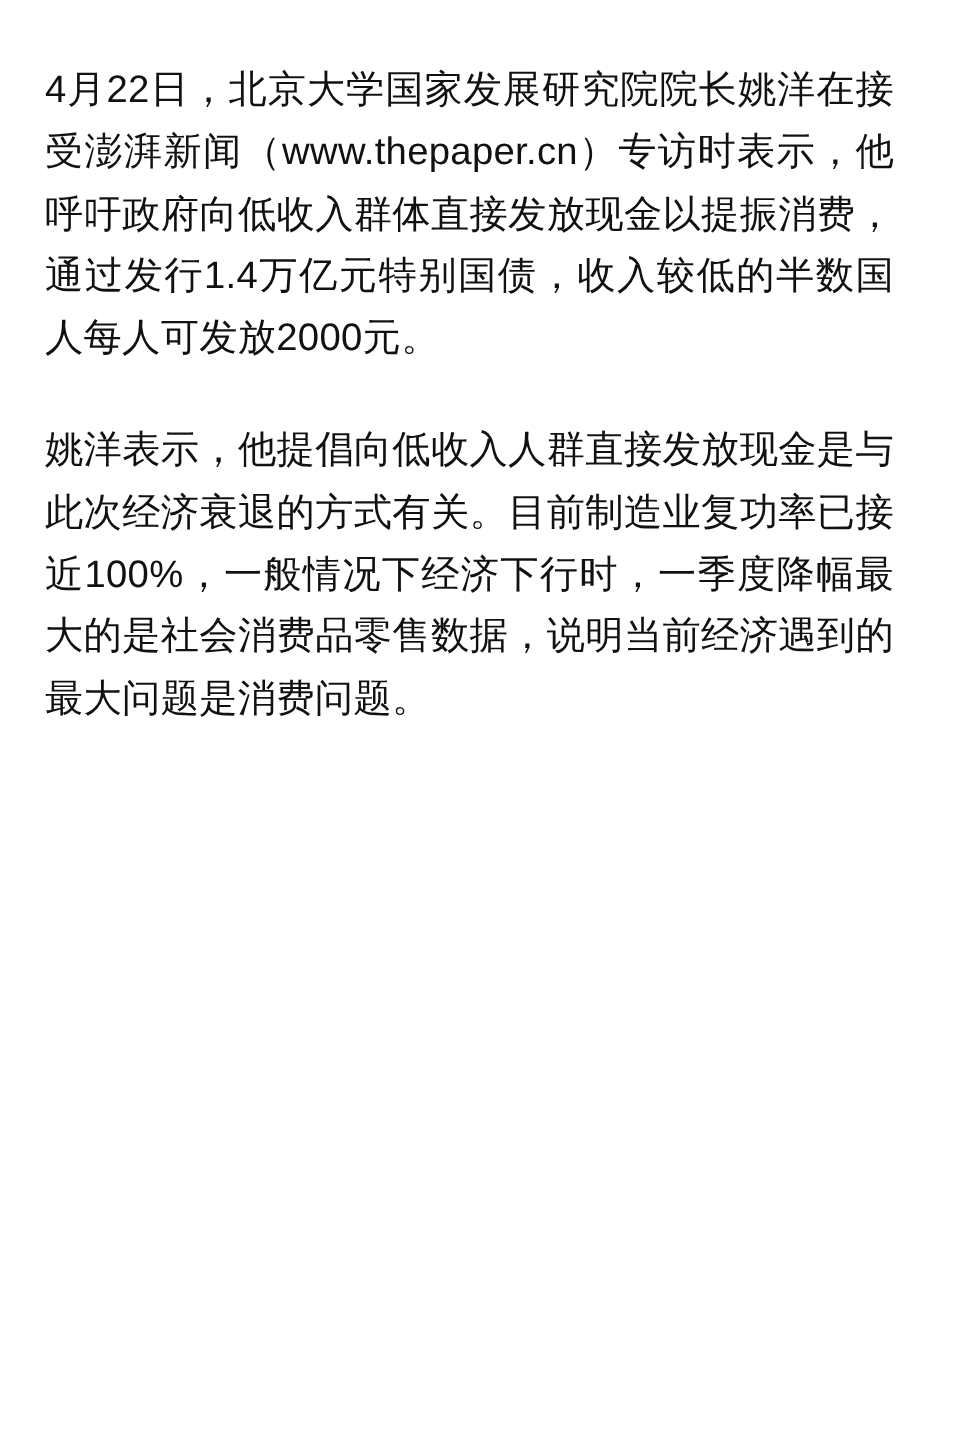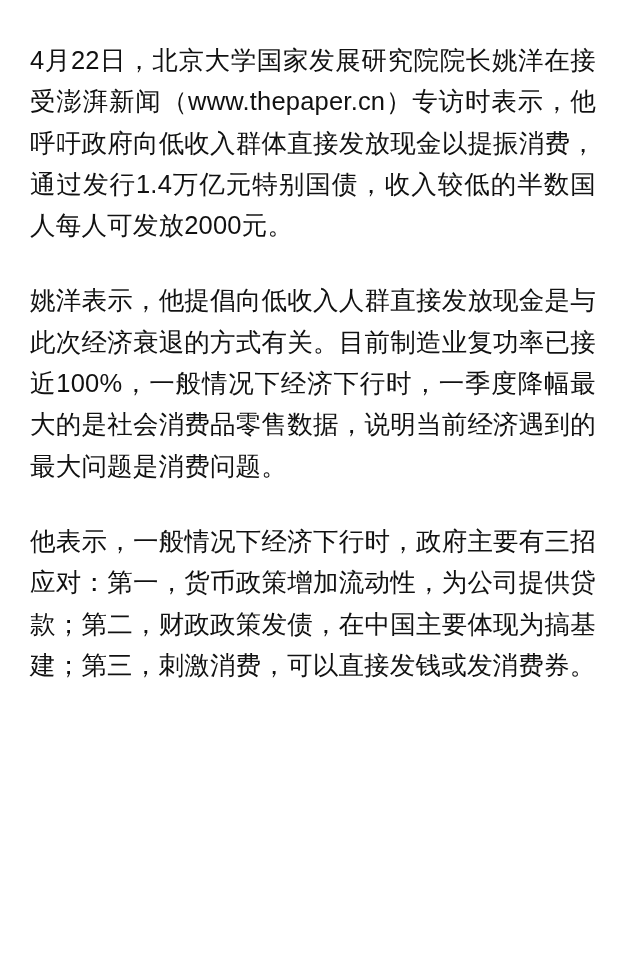--- a/index.html
+++ b/index.html
@@ -31,14 +31,13 @@
   .para:last-child {
     margin-bottom: 0;
   }
 </style>
 </head>
 <body>
 
 <div class="article">
   <p class="para">4月22日，北京大学国家发展研究院院长姚洋在接受澎湃新闻（www.thepaper.cn）专访时表示，他呼吁政府向低收入群体直接发放现金以提振消费，通过发行1.4万亿元特别国债，收入较低的半数国人每人可发放2000元。</p>
   <p class="para">姚洋表示，他提倡向低收入人群直接发放现金是与此次经济衰退的方式有关。目前制造业复功率已接近100%，一般情况下经济下行时，一季度降幅最大的是社会消费品零售数据，说明当前经济遇到的最大问题是消费问题。</p>
-  <p class="para">他表示，一般情况下经济下行时，政府主要有三招应对：第一，货币政策增加流动性，为公司提供贷款；第二，财政政策发债，在中国主要体现为搞基建；第三，刺激消费，可以直接发钱或发消费券。</p>
 </div>
 
 </body></html>

